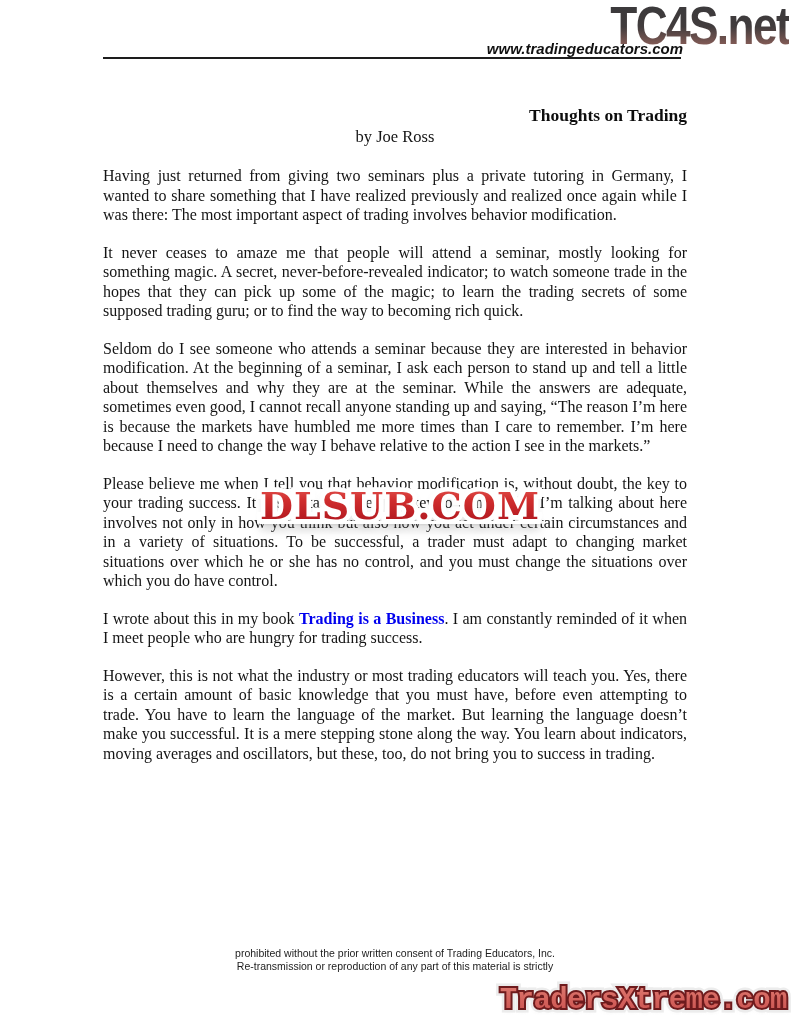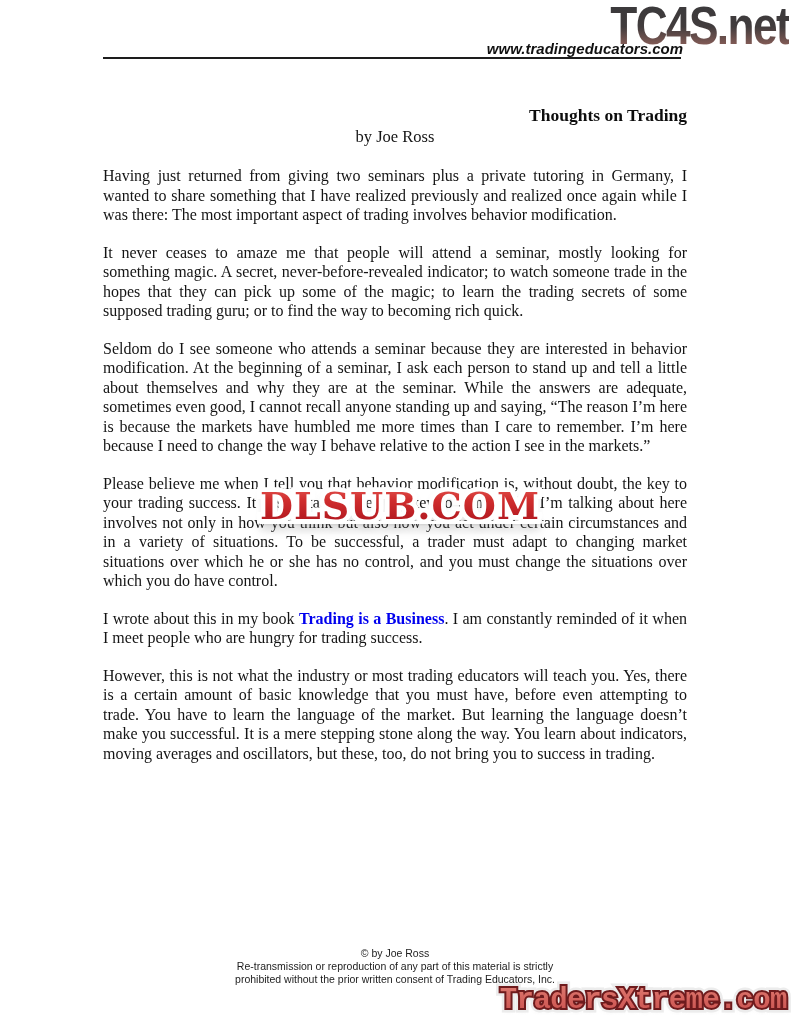--- a/index.html
+++ b/index.html
@@ -73,23 +73,22 @@
 
     <p class="para">However, this is not what the industry or most trading educators will teach you. Yes, there is a certain amount of basic knowledge that you must have, before even attempting to trade. You have to learn the language of the market. But learning the language doesn’t make you successful. It is a mere stepping stone along the way. You learn about indicators, moving averages and oscillators, but these, too, do not bring you to success in trading.</p>
   </div>
 
   <div class="watermark">
     <span class="wm-layer wm-stroke">DLSUB.COM</span>
     <span class="wm-layer wm-fill">DLSUB.COM</span>
   </div>
 
   <div class="footer">
-    <div>© by Joe Ross</div>
+    <div>prohibited without the prior written consent of Trading Educators, Inc.</div>
     <div>Re-transmission or reproduction of any part of this material is strictly</div>
-    <div>prohibited without the prior written consent of Trading Educators, Inc.</div>
   </div>
 
   <div class="tradersxtreme">
     <span class="tx-layer tx-outer">TradersXtreme.com</span>
     <span class="tx-layer tx-dark">TradersXtreme.com</span>
     <span class="tx-layer tx-fill">TradersXtreme.com</span>
   </div>
 
 </div>
 

